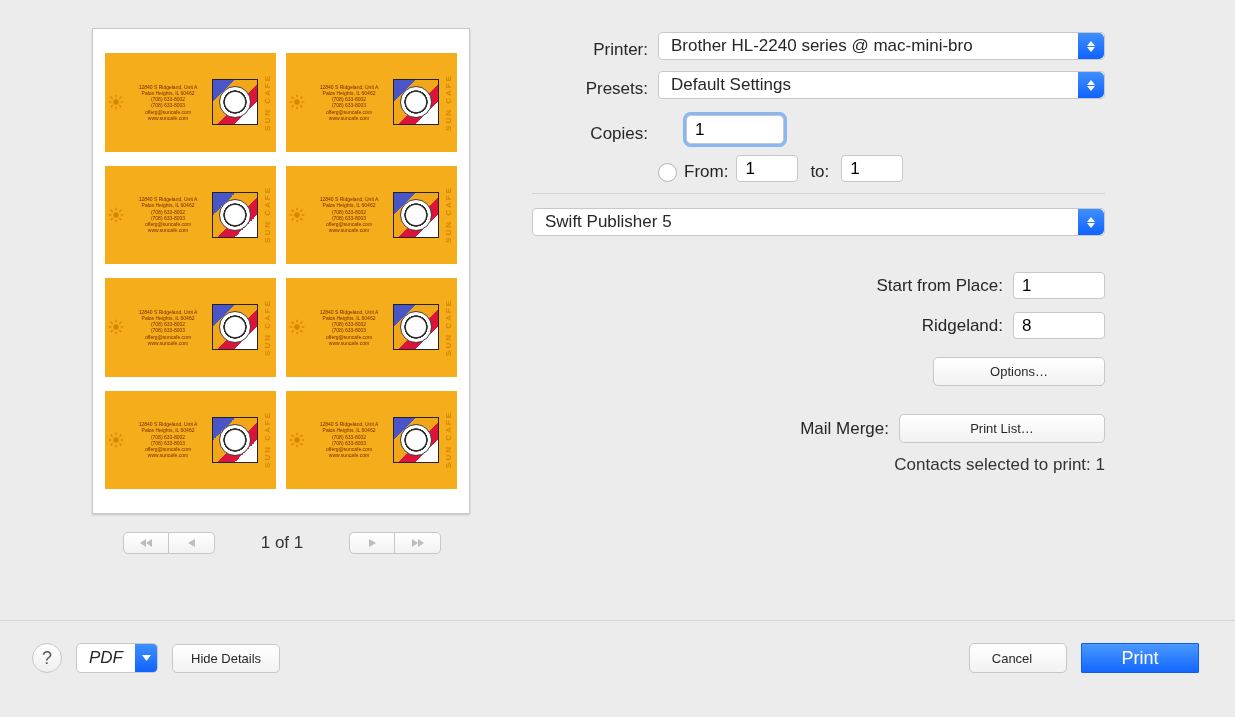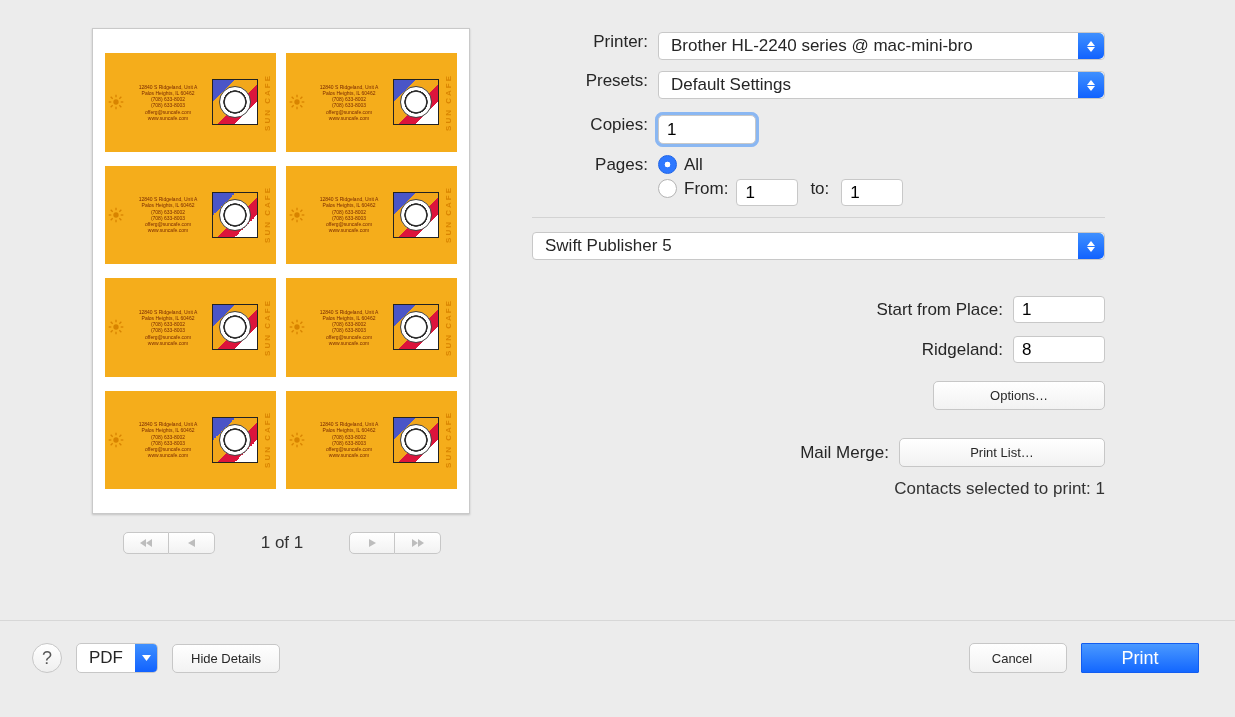--- a/index.html
+++ b/index.html
@@ -103,21 +103,21 @@
     margin: 0 34px;
     font-size:17px;color:#333;
   }
 
   
   .settings-col {
     flex: 1 1 auto;
     padding-top: 4px;
   }
   .row {
-    display:flex; align-items:flex-start;
+    display:flex; align-items:flex-end;
     margin-bottom: 11px;
   }
   .row label.fld {
     width: 126px;
     text-align:right;
     padding-right:10px;
     font-size:17px;
   }
   .mac-select {
     flex:1;
@@ -208,20 +208,21 @@
     width:30px;height:30px;border-radius:50%;
     border:1px solid #c7c7c7;
     background:linear-gradient(#ffffff,#efefef);
     display:flex;align-items:center;justify-content:center;
     font-size:18px;color:#575757;flex-shrink:0;
   }
   .pdf-btn{
     height:30px;border:1px solid #c7c7c7;border-radius:5px;
     background:#fff;display:flex;align-items:center;overflow:hidden;
     font-size:17px;
+    font-style:italic;
   }
   .pdf-btn .lbl{padding:0 12px;}
   .pdf-btn .cap{
     width:22px;height:100%;
     background:linear-gradient(#3f90ff,#1162ff);
     display:flex;align-items:center;justify-content:center;
   }
   .spacer{flex:1;}
   .primary{
     height:30px;width:118px;border-radius:1px;border:1px solid #125df0;
@@ -495,30 +496,25 @@
             <svg viewBox="0 0 8 5">
                 <path d="M0 5 L4 0 L8 5 Z" fill="#fff"></path>
               </svg>
             <svg viewBox="0 0 8 5">
                 <path d="M0 0 L4 5 L8 0 Z" fill="#fff"></path>
               </svg>
           </span>
         </div>
       </div>
 
-      <div class="row" style="margin-top:16px;">
+      <div class="row" style="margin-top:16px;gap:28px;">
         <label class="fld">Copies:</label>
         <input class="copies-input" value="1" style="">
       </div>
 
-      <div class="row" style="margin-bottom:4px;">
-        <label class="fld">Pages:</label>
-        <span class="radio checked"></span>
-        <span>All</span>
-      </div>
       <div class="row">
         <label class="fld"></label>
         <span class="radio"></span>
         <span style="margin-right:8px;">From:</span>
         <input class="mini-input" value="1" style="">
         <span style="margin:0 12px;">to:</span>
         <input class="mini-input" value="1" style="">
       </div>
 
       <hr class="sep">

